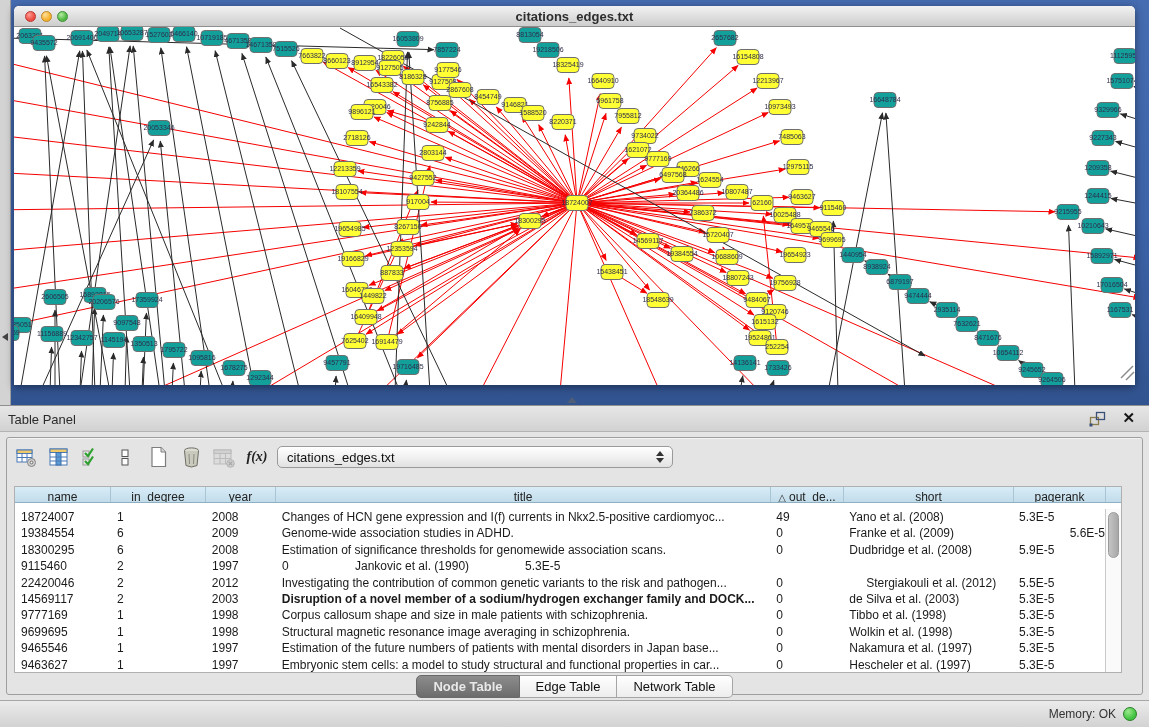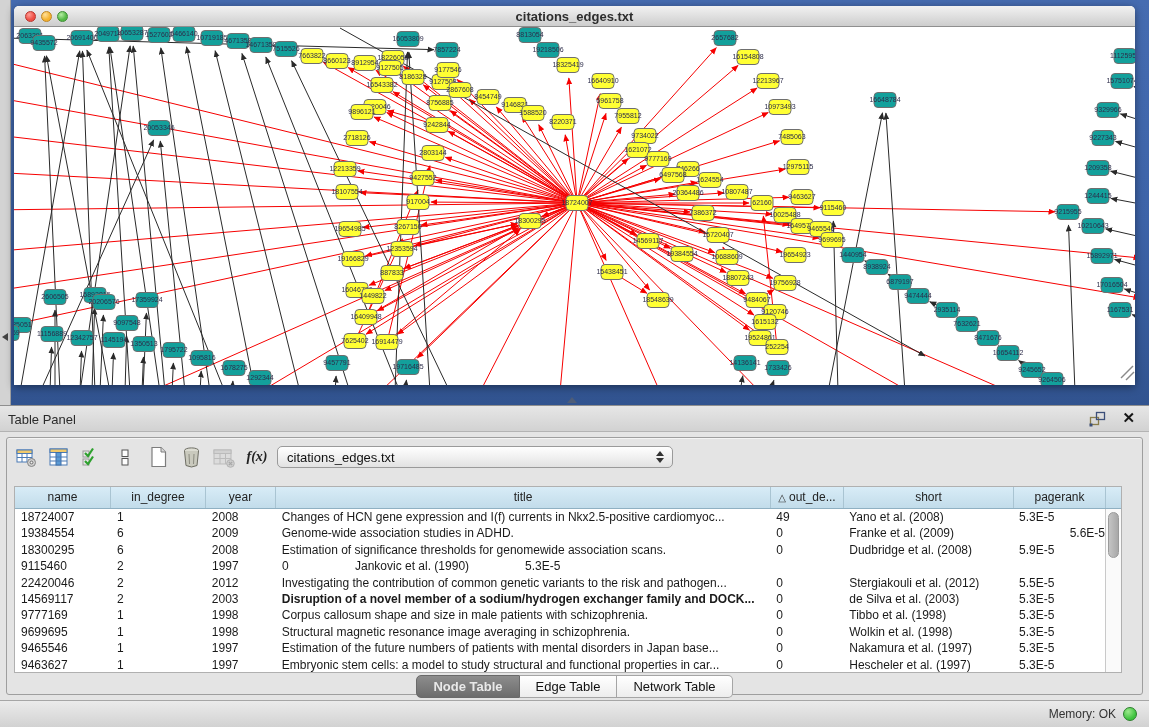--- a/index.html
+++ b/index.html
@@ -59,21 +59,21 @@
          border-radius:5px;background:linear-gradient(180deg,#ffffff,#e2e2e2);
          display:flex;align-items:center;cursor:pointer;}
   .combo-text{flex:1;padding-left:9px;font-size:13px;color:#111;}
   .combo-arrows{width:20px;display:flex;flex-direction:column;align-items:center;gap:2px;padding-right:4px;}
   .arr-up{width:0;height:0;border-left:4px solid transparent;border-right:4px solid transparent;border-bottom:5px solid #333;}
   .arr-dn{width:0;height:0;border-left:4px solid transparent;border-right:4px solid transparent;border-top:5px solid #333;}
 
   
   .tablewrap{position:absolute;left:14px;top:486px;width:1108px;height:187px;background:#fff;
              border:1px solid #b0b0b0;}
-  .thr{display:flex;height:22px;background:linear-gradient(180deg,#d8ecf7,#c2dcea);
+  .thr{display:flex;height:16px;background:linear-gradient(180deg,#d8ecf7,#c2dcea);
        border-bottom:1px solid #8fb0c2;}
   .th{font-size:12px;color:#222;text-align:center;line-height:21px;border-right:1px solid #a9c4d2;
       overflow:hidden;white-space:nowrap;cursor:pointer;}
   .sortglyph{font-size:10px;margin-right:3px;color:#333;}
   .tbody{position:absolute;left:0;top:22px;right:16px;bottom:0;background:#fff;overflow:hidden;}
   .trow{display:flex;height:16.4px;cursor:default;}
   .td{font-size:12px;color:#1a1a1a;white-space:nowrap;overflow:hidden;padding-left:6px;line-height:16px;}
   .vscroll{position:absolute;top:22px;right:0;bottom:0;width:16px;background:#fafafa;
            border-left:1px solid #c9c9c9;}
   .vthumb{position:absolute;left:2px;top:3px;width:11px;height:46px;background:linear-gradient(90deg,#c4c4c4,#a8a8a8);
@@ -974,21 +974,21 @@
           <div class="td" style="width: 73px;">0</div>
           <div class="td" style="width: 170px;">Jankovic et al. (1990)</div>
           <div class="td" style="width: 92px;">5.3E-5</div>
         </div>
         <div class="trow">
           <div class="td" style="width: 96px;">22420046</div>
           <div class="td" style="width: 95px;">2</div>
           <div class="td" style="width: 70px;">2012</div>
           <div class="td" style="width: 495px;">Investigating the contribution of common genetic variants to the risk and pathogen...</div>
           <div class="td" style="width: 73px;">0</div>
-          <div class="td" style="width: 170px;">Stergiakouli et al. (2012)</div>
+          <div class="td" style="width: 170px; text-align: center;">Stergiakouli et al. (2012)</div>
           <div class="td" style="width: 92px;">5.5E-5</div>
         </div>
         <div class="trow">
           <div class="td" style="width: 96px;">14569117</div>
           <div class="td" style="width: 95px;">2</div>
           <div class="td" style="width: 70px;">2003</div>
           <div class="td" style="width: 495px; font-weight: bold;">Disruption of a novel member of a sodium/hydrogen exchanger family and DOCK...</div>
           <div class="td" style="width: 73px;">0</div>
           <div class="td" style="width: 170px;">de Silva et al. (2003)</div>
           <div class="td" style="width: 92px;">5.3E-5</div>

